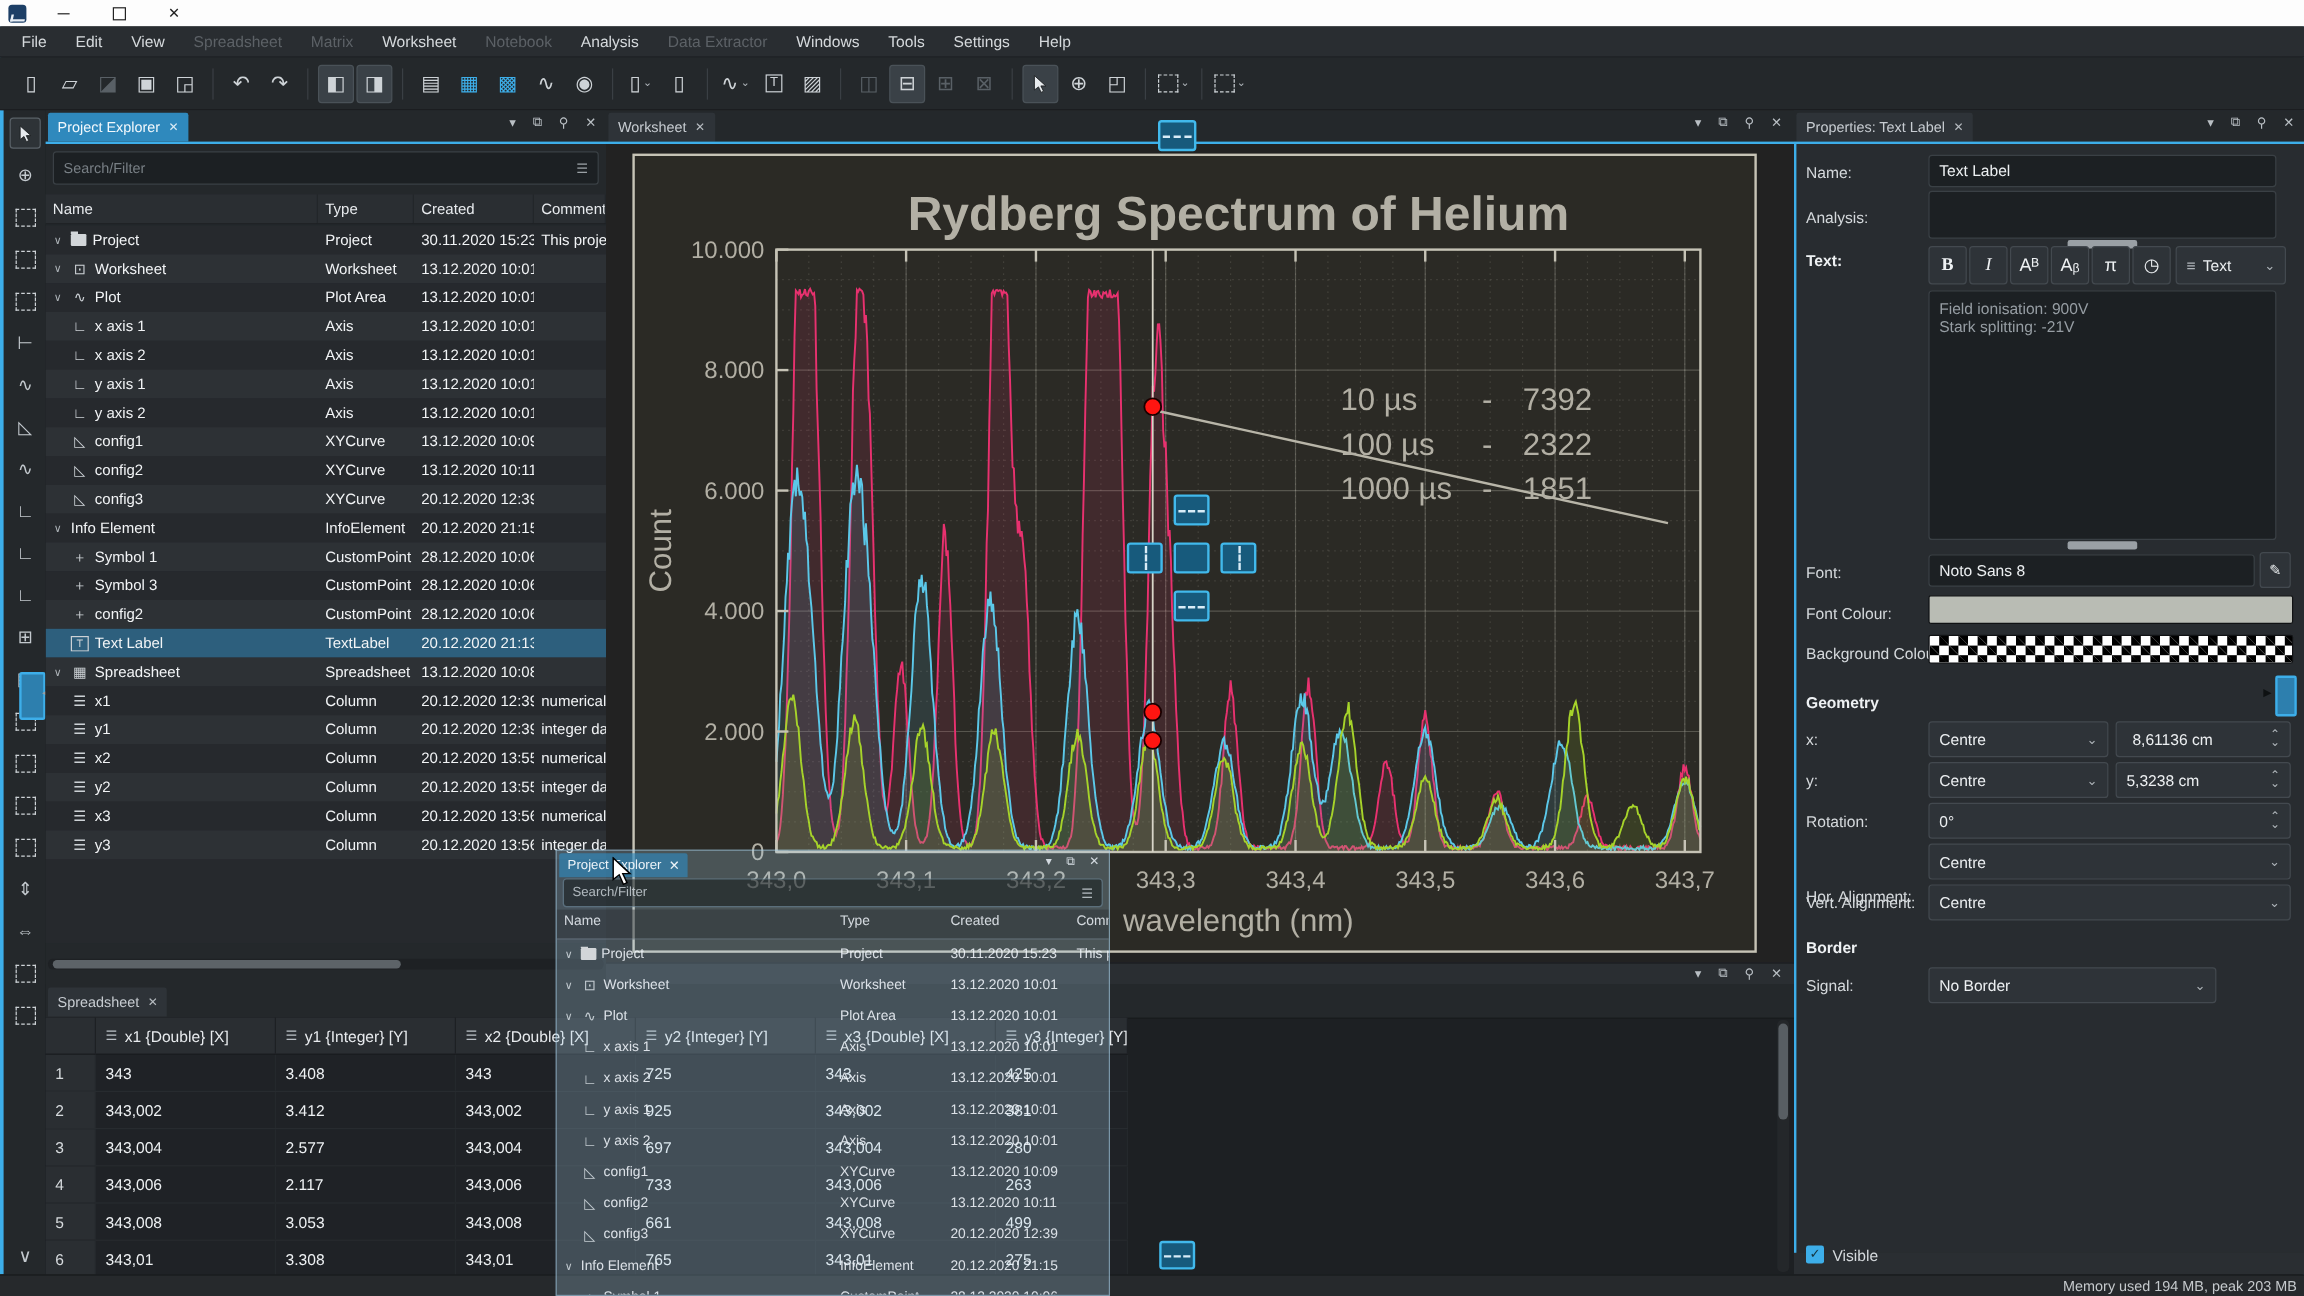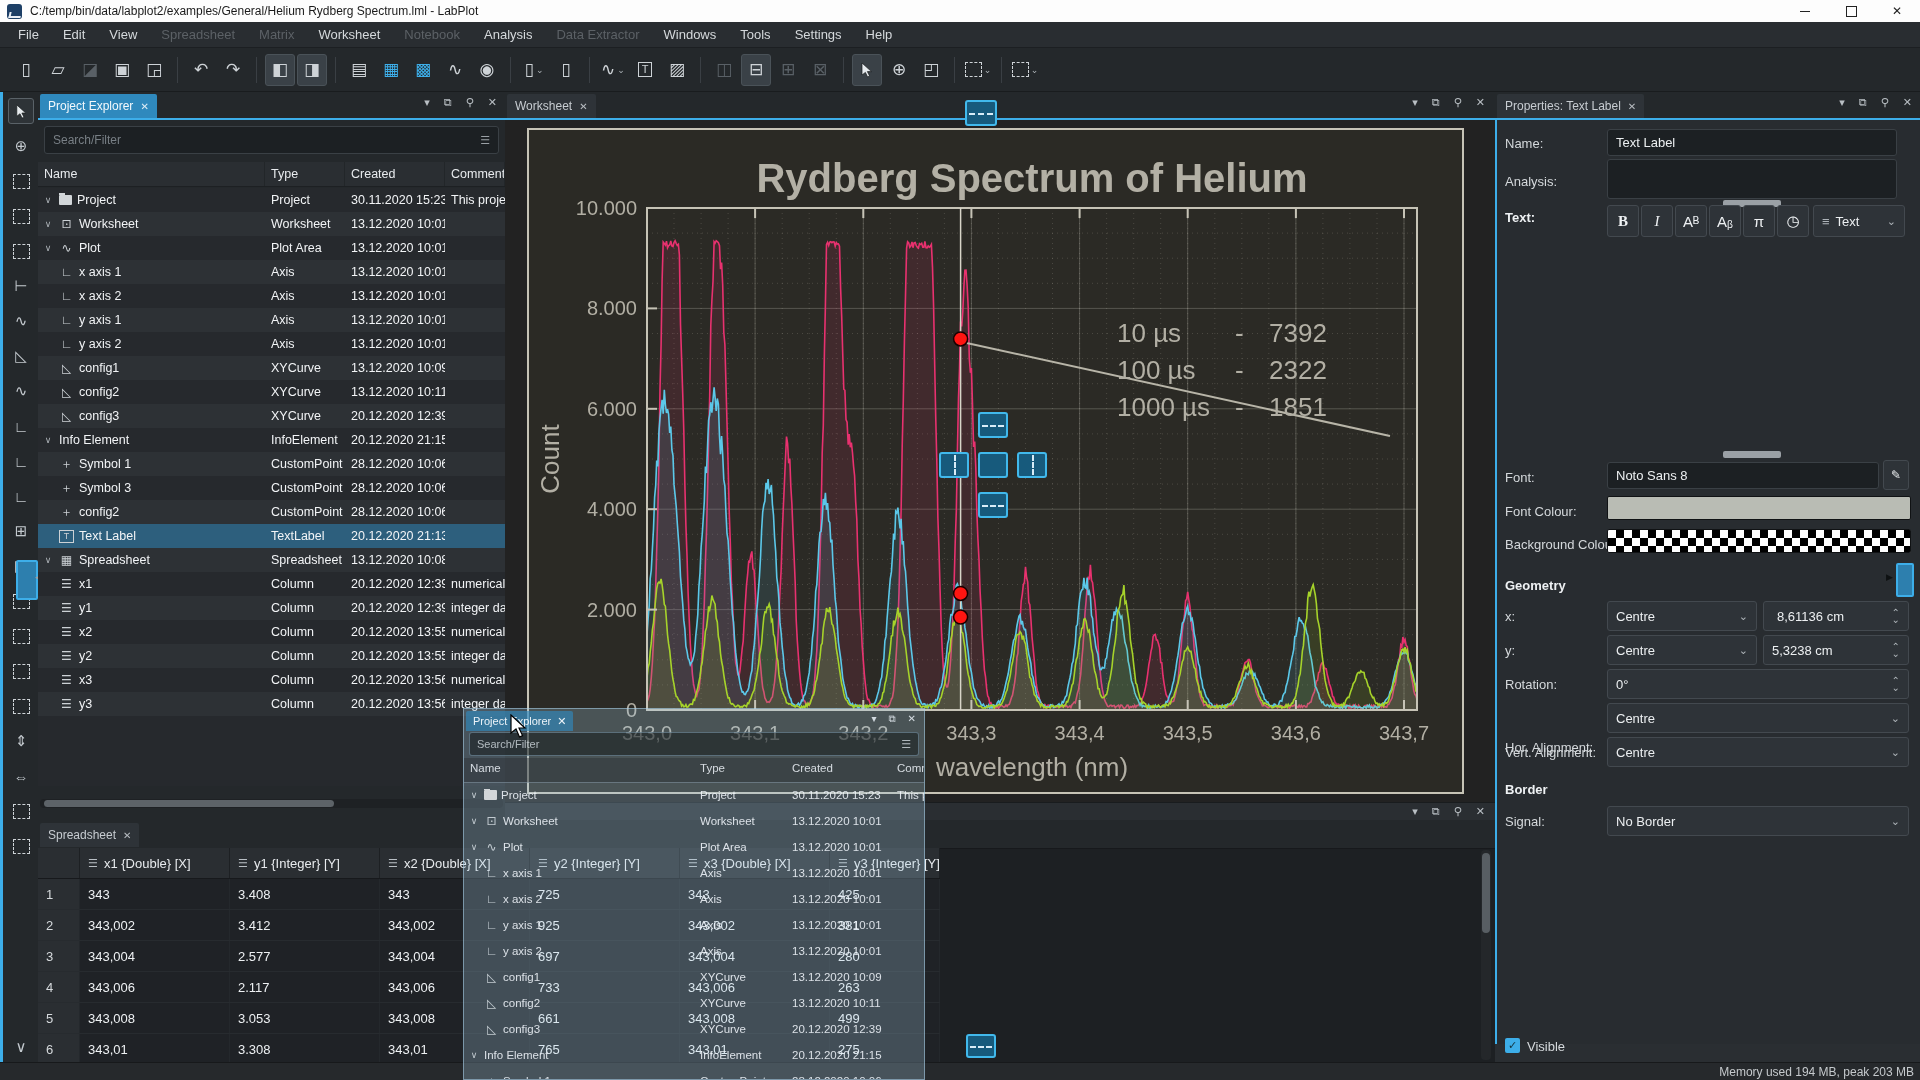--- a/index.html
+++ b/index.html
@@ -124,21 +124,20 @@
   
   #cursor{left:510px;top:714px;width:22px;height:26px;z-index:60;}
   #overlay{z-index:50;}
   .handle{z-index:40;}
 </style>
 </head>
 <body>
 
 <div id="titlebar" class="abs">
   <div id="appicon"></div>
-  <div id="titletext">C:/temp/bin/data/labplot2/examples/General/Helium Rydberg Spectrum.lml - LabPlot</div>
   <div class="wbtn">
       <span class="minbar"></span>
     </div>
   <div class="wbtn">
       <span class="maxbox"></span>
     </div>
   <div class="wbtn close">✕</div>
 </div>
 
 <div id="menubar" class="abs">
@@ -792,20 +791,24 @@
         <div class="fbtn" style="left: 144px; top: 85px; font-style: italic; font-family: &quot;Liberation Serif&quot;, serif;">I</div>
         <div class="fbtn" style="left: 178px; top: 85px;">Aᴮ</div>
         <div class="fbtn" style="left: 212px; top: 85px;">Aᵦ</div>
         <div class="fbtn" style="left: 246px; top: 85px;">π</div>
         <div class="fbtn" style="left: 280px; top: 85px;">◷</div>
       </div>
     <div class="combo" style="left:316px;top:85px;width:92px;height:32px;">
         <span style="margin-right:6px;color:#aeb4b9;">≡</span>
         <span>Text</span>
       </div>
+    <div class="field" style="left:110px;top:122px;width:290px;height:208px;align-items:flex-start;flex-direction:column;padding-top:7px;color:#969da3;">
+      <div>Field ionisation: 900V</div>
+      <div>Stark splitting: -21V</div>
+    </div>
     <div class="grip" style="left:226px;top:331px;height:7px;"></div>
     <div class="plabel" style="top:350px;">Font:</div>
     <div class="field" style="left:110px;top:342px;width:272px;height:27px;">Noto Sans 8</div>
     <div class="fbtn" style="left:386px;top:340px;width:26px;height:30px;font-size:12px;">✎</div>
     <div class="plabel" style="top:384px;">Font Colour:</div>
     <div class="swatch" style="left:110px;top:376px;width:302px;height:22px;background:#b9bcb4;"></div>
     <div class="plabel" style="top:417px;">Background Colour:</div>
     <div class="swatch checker" style="left:110px;top:409px;width:302px;height:22px;"></div>
     <div class="dockind" style="left:399px;top:443px;width:14px;height:30px;position:absolute;"></div>
     <div class="dockarr" style="left:389px;top:452px;position:absolute;color:#0e1112;">▶</div>
@@ -831,21 +834,21 @@
     <div class="plabel" style="top:620px;">Hor. Alignment:</div>
     <div class="combo" style="left:110px;top:583px;width:302px;height:30px;">
         <span>Centre</span>
       </div>
     <div class="plabel" style="top:625px;">Vert. Alignment:</div>
     <div class="combo" style="left:110px;top:617px;width:302px;height:30px;">
         <span>Centre</span>
       </div>
     <div class="plabel b" style="top:662px;">Border</div>
     <div class="plabel" style="top:694px;">Signal:</div>
-    <div class="combo" style="left:110px;top:686px;width:302px;height:30px;">
+    <div class="combo" style="left:110px;top:686px;width:240px;height:30px;">
         <span>No Border</span>
       </div>
     <div class="cb" style="left:8px;top:918px;">✓</div>
     <div class="plabel" style="left:30px;top:919px;">Visible</div>
   </div>
 </div>
 
 <div id="statusbar" class="abs">
   <div id="memtext">Memory used 194 MB, peak 203 MB</div>
 </div>

